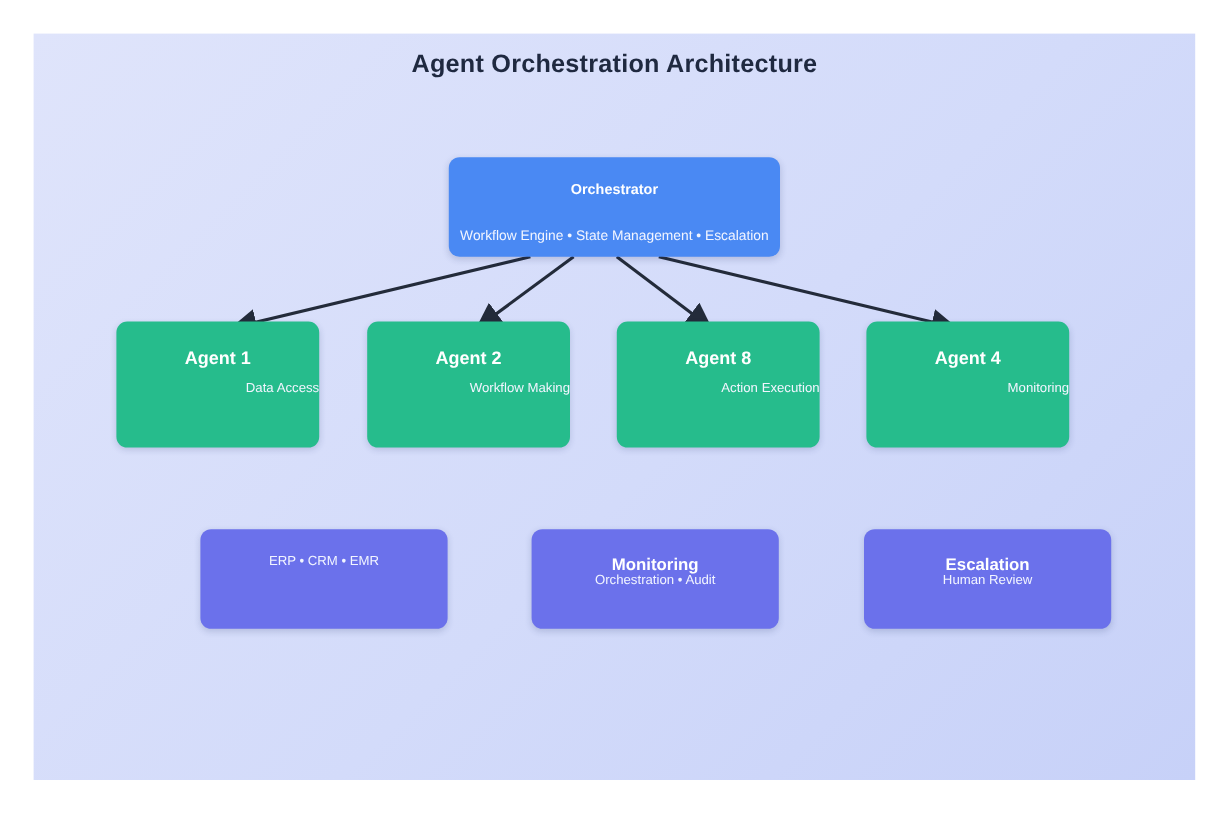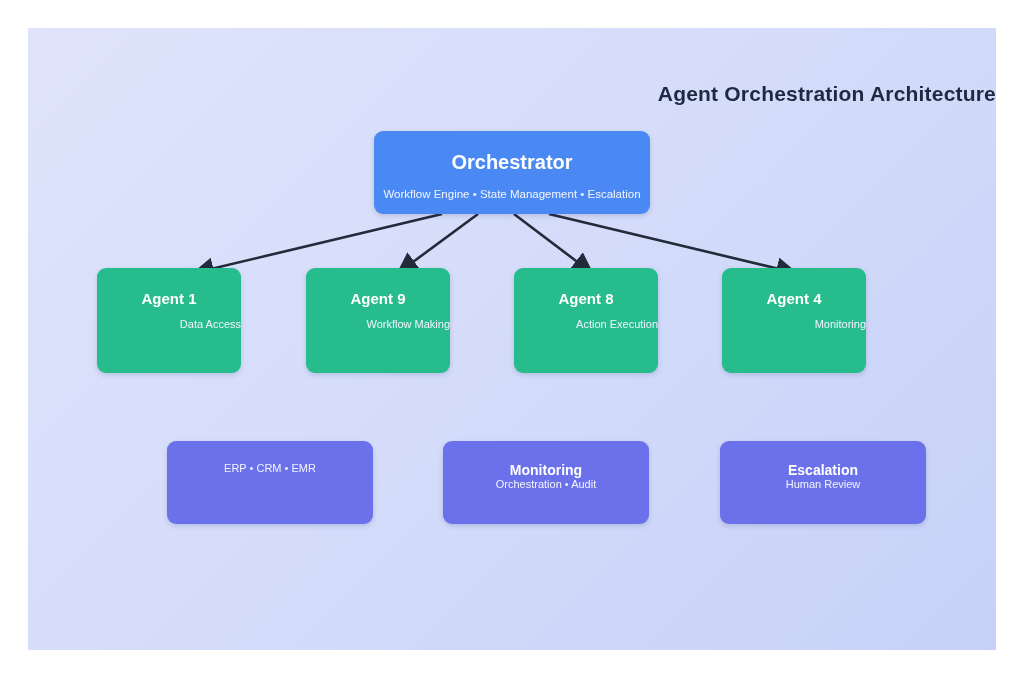--- a/index.html
+++ b/index.html
@@ -21,26 +21,25 @@
     height: 622px;
     background: linear-gradient(135deg, #dfe4fb 0%, #d3dbfa 55%, #c7d1f8 100%);
     overflow: hidden;
   }
 
   .diagram-title {
     position: absolute;
     left: 0;
     top: 14px;
     width: 100%;
-    text-align: right;
+    text-align: center;
     font-size: 21px;
     font-weight: bold;
     color: #1f2940;
     letter-spacing: 0.2px;
-    margin-top: 40px;
   }
 
   .node {
     position: absolute;
     border-radius: 9px;
     color: #ffffff;
     text-align: center;
     box-shadow: 0 2px 5px rgba(40, 55, 110, 0.18);
   }
 
@@ -53,26 +52,26 @@
   }
 
   .orchestrator {
     left: 346px;
     top: 103px;
     width: 276px;
     height: 83px;
     background: #4a89f3;
     padding-top: 20px;
   }
-  .orchestrator .node-title { font-size: 20px; }
-  .orchestrator .node-subtitle { font-size: 11.5px; margin-top: 14px; }
+  .orchestrator .node-title { font-size: 12px; }
+  .orchestrator .node-subtitle { font-size: 11.5px; margin-top: 26px; }
 
   .agent {
     top: 240px;
-    width: 144px;
+    width: 169px;
     height: 105px;
     background: #26bc8c;
     padding-top: 22px;
   }
   .agent .node-title { font-size: 15px; }
   .agent .node-subtitle { font-size: 11px; margin-top: 11px; text-align: right; }
   .agent-1 { left: 69px; }
   .agent-2 { left: 278px; }
   .agent-3 { left: 486px; }
   .agent-4 { left: 694px; }
@@ -122,21 +121,21 @@
     <div class="node orchestrator">
       <div class="node-title">Orchestrator</div>
       <div class="node-subtitle">Workflow Engine • State Management • Escalation</div>
     </div>
 
     <div class="node agent agent-1">
       <div class="node-title">Agent 1</div>
       <div class="node-subtitle">Data Access</div>
     </div>
     <div class="node agent agent-2">
-      <div class="node-title">Agent 9</div>
+      <div class="node-title">Agent 2</div>
       <div class="node-subtitle">Workflow Making</div>
     </div>
     <div class="node agent agent-3">
       <div class="node-title">Agent 8</div>
       <div class="node-subtitle">Action Execution</div>
     </div>
     <div class="node agent agent-4">
       <div class="node-title">Agent 4</div>
       <div class="node-subtitle">Monitoring</div>
     </div>

